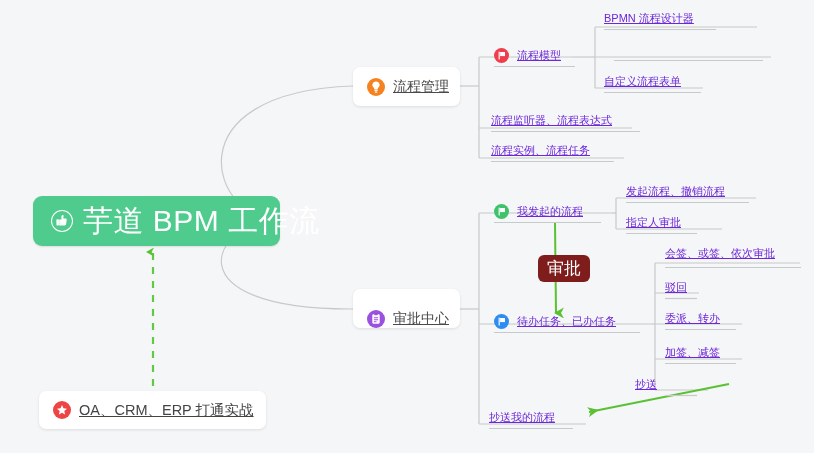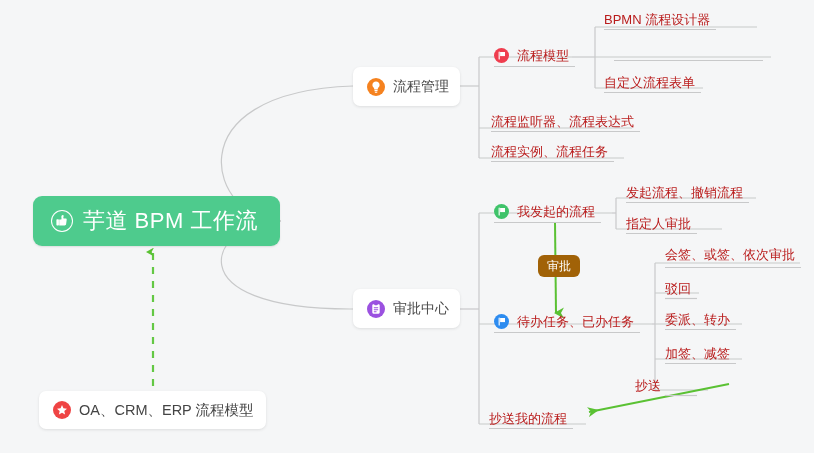--- a/index.html
+++ b/index.html
@@ -18,62 +18,63 @@
     position:absolute;left:33px;top:196px;
     width:247px;height:50px;
     background:#4ecb8d;
     border-radius:9px;
     display:flex;align-items:center;
     box-shadow:0 1px 2px rgba(0,0,0,.10);
     box-sizing:border-box;
     padding-left:17px;
   }
   .root-label{
-    color:#ffffff;font-size:22px;letter-spacing:.5px;
+    color:#ffffff;font-size:30px;letter-spacing:.5px;
     margin-left:9px;white-space:nowrap;
   }
   .ic{display:inline-flex;align-items:center;justify-content:center;flex:none;}
 
   
   .card{
     position:absolute;
     background:#ffffff;
     border-radius:7px;
     box-shadow:0 1px 3px rgba(0,0,0,.10);
     display:flex;align-items:center;
     box-sizing:border-box;
     padding:0 14px;
     white-space:nowrap;
   }
-  .card .txt{font-size:14px;color:#4a4a4a;margin-left:8px;}
+  .card .txt{font-size:14px;color:#4a4a4a;margin-left:8px;text-decoration:underline;}
 
   #node-liucheng{left:353px;top:67px;width:107px;height:39px;}
-  #node-shenpi{left:353px;top:289px;width:107px;height:39px;}
+  #node-shenpi{left:353px;top:289px;width:107px;height:39px;align-items:flex-end;}
   #node-oa{left:39px;top:391px;width:227px;height:38px;}
   #node-oa .txt{font-size:14.5px;color:#444;}
 
   
   .leaf{
     position:absolute;
-    font-size:13px;color:#b91c1c;
+    font-size:11px;color:#6d28d9;
     white-space:nowrap;
     display:flex;align-items:center;
     box-sizing:border-box;
     padding-bottom:3px;
     line-height:1;
+    text-decoration:underline;
   }
   .leaf.flagged{padding-left:0;text-align:center;}
   .leaf .txt{margin-left:8px;}
 
   
   .tag{
     position:absolute;
-    background:#a16207;
+    background:#7f1d1d;
     color:#ffffff;
-    font-size:12px;
+    font-size:17px;
     border-radius:6px;
     padding:5px 9px;
     line-height:1;
     white-space:nowrap;
   }
 </style>
 </head>
 <body>
 
 <div id="stage">
@@ -283,16 +284,16 @@
   </div>
 
   <div class="card" id="node-oa">
     <span class="ic">
       <svg width="18" height="18" viewBox="0 0 18 18">
         <circle cx="9" cy="9" r="9" fill="#ef4444"></circle>
         <path d="M9 4 L10.45 7.35 L14 7.65 L11.3 10.05 L12.1 13.6
                  L9 11.7 L5.9 13.6 L6.7 10.05 L4 7.65 L7.55 7.35 Z" fill="#ffffff"></path>
       </svg>
     </span>
-    <span class="txt">OA、CRM、ERP 流程模型</span>
+    <span class="txt">OA、CRM、ERP 打通实战</span>
   </div>
 
 </div>
 
 </body></html>

